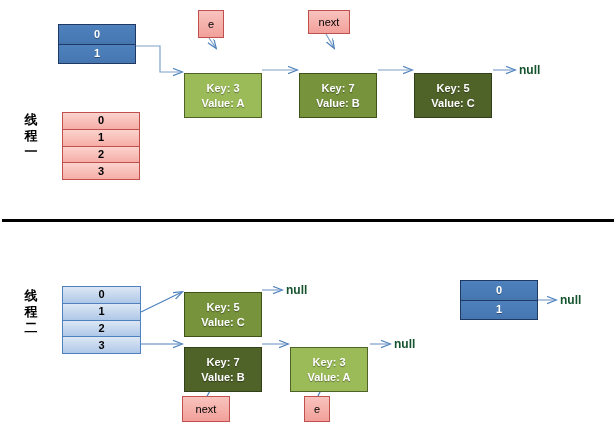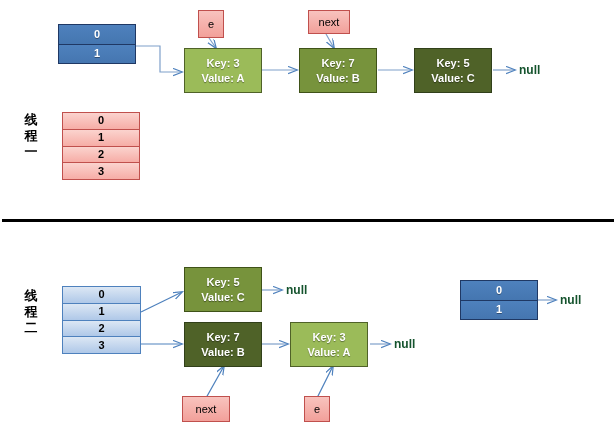--- a/index.html
+++ b/index.html
@@ -82,20 +82,21 @@
     box-sizing: border-box;
     display: flex;
     flex-direction: column;
     align-items: center;
     justify-content: center;
     color: #ffffff;
     font-weight: bold;
     font-size: 11px;
     line-height: 15px;
     text-shadow: 0 1px 1px rgba(0,0,0,0.4);
+    margin-top: 25px;
   }
   .node-light {
     background: #9BBB59;
     border: 1px solid #4F6228;
   }
   .node-mid {
     background: #77933C;
     border: 1px solid #3F5218;
   }
   .node-dark {

